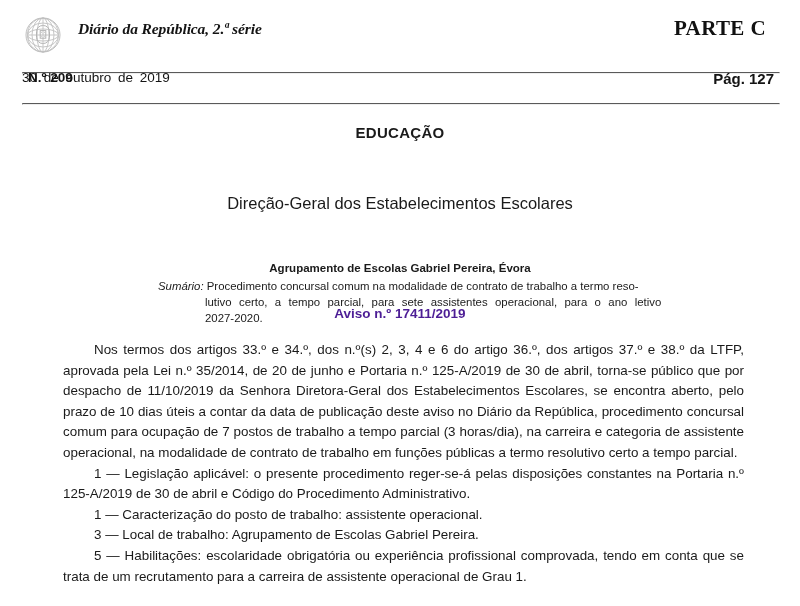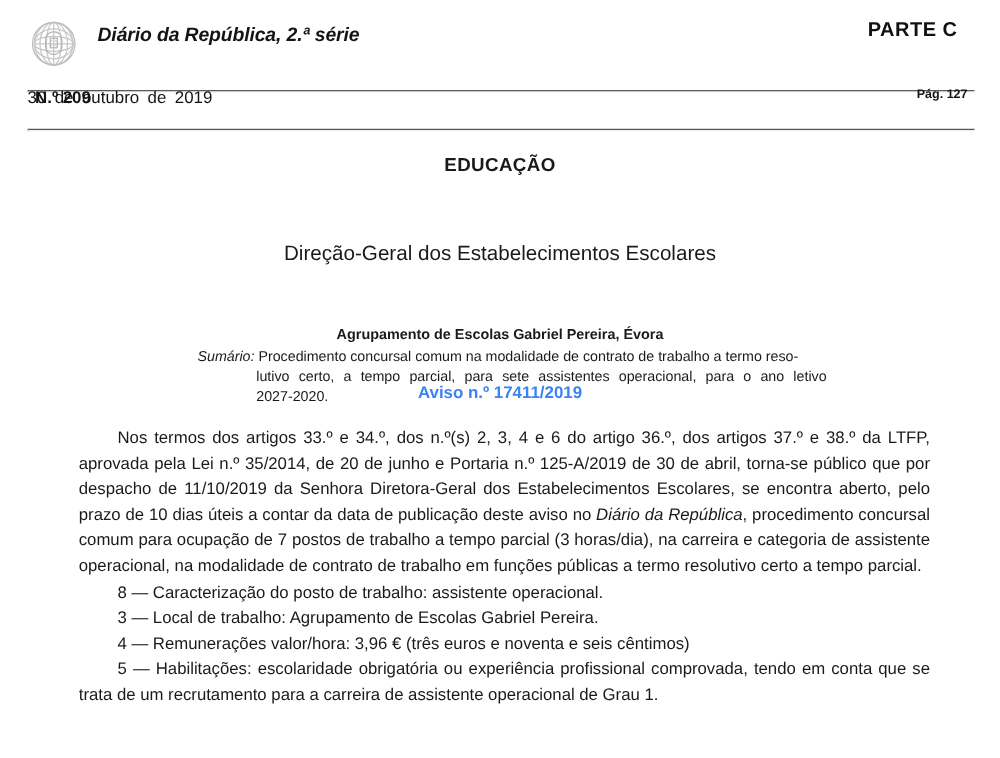--- a/index.html
+++ b/index.html
@@ -19,40 +19,41 @@
     overflow: hidden;
     background: #ffffff;
   }
 
   
   .masthead {
     position: absolute;
     left: 0; top: 0;
     width: 788px;
     height: 60px;
+    font-family: Liberation Serif, serif;
   }
   .emblem {
     position: absolute;
     left: 22px; top: 14px;
     width: 42px; height: 42px;
   }
   .masthead-title {
     position: absolute;
     left: 78px; top: 20px;
     font-size: 15.5px;
     font-weight: bold;
     font-style: italic;
     letter-spacing: -0.1px;
     color: #141414;
     white-space: nowrap;
   }
   .part-label {
     position: absolute;
     right: 22px; top: 16px;
-    font-size: 16px;
+    font-size: 21px;
     font-weight: bold;
     letter-spacing: 0.4px;
     color: #111111;
     white-space: nowrap;
   }
 
   
   .rule {
     position: absolute;
     left: 22px;
@@ -81,21 +82,21 @@
     position: absolute;
     left: 0; right: 0; top: 0;
     font-size: 13.5px;
     color: #141414;
     word-spacing: 3px;
     white-space: nowrap;
   }
   .issue-page {
     position: absolute;
     right: 4px; top: 0;
-    font-size: 10px;
+    font-size: 15px;
     font-weight: bold;
     color: #141414;
     white-space: nowrap;
   }
 
   
   .heading-area {
     position: absolute;
     left: 0; top: 108px;
     width: 800px;
@@ -123,21 +124,21 @@
     padding-top: 31px;
     line-height: 1.2;
     color: #1a1a1a;
   }
   .h-aviso {
     font-size: 13.5px;
     font-weight: bold;
     margin: 0;
     padding-top: 30px;
     line-height: 1.2;
-    color: #3b82f6;
+    color: #4c1d95;
   }
 
   
   .sumario {
     position: absolute;
     left: 158px; top: 278px;
     width: 506px;
     font-size: 11.4px;
     line-height: 16.2px;
     text-align: justify;
@@ -161,21 +162,21 @@
     font-size: 13.4px;
     line-height: 20.6px;
     color: #1a1a1a;
   }
   .body-text p {
     margin: 0;
     text-align: justify;
     text-justify: inter-word;
     text-indent: 31px;
   }
-  .body-text p .ital { font-style: italic; }
+  .body-text p .ital { }
   .body-text p.nowrapline {
     text-align: left;
   }
 </style>
 </head>
 <body>
 
 <div id="page">
 
   <div class="masthead">
@@ -233,24 +234,24 @@
       <span class="lbl">Sumário:</span><span> Procedimento concursal comum na modalidade de contrato de trabalho a termo reso-</span>
     </span>
     <span class="l2">lutivo certo, a tempo parcial, para sete assistentes operacional, para o ano letivo</span>
     <span class="l3">2027-2020.</span>
   </div>
 
   <div class="body-text">
 
     <p><span>Nos termos dos artigos 33.º e 34.º, dos n.º(s) 2, 3, 4 e 6 do artigo 36.º, dos artigos 37.º e 38.º da LTFP, aprovada pela Lei n.º 35/2014, de 20 de junho e Portaria n.º 125-A/2019 de 30 de abril, torna-se público que por despacho de 11/10/2019 da Senhora Diretora-Geral dos Estabelecimentos Escolares, se encontra aberto, pelo prazo de 10 dias úteis a contar da data de publicação deste aviso no </span><span class="ital">Diário da República</span><span>, procedimento concursal comum para ocupação de 7 postos de trabalho a tempo parcial (3 horas/dia), na carreira e categoria de assistente operacional, na modalidade de contrato de trabalho em funções públicas a termo resolutivo certo a tempo parcial.</span></p>
 
-
-    <p class="nowrapline">8 — Caracterização do posto de trabalho: assistente operacional.</p>
+    <p>1 — Legislação aplicável: o presente procedimento reger-se-á pelas disposições constantes na Portaria n.º 125-A/2019 de 30 de abril e Código do Procedimento Administrativo.</p>
+
+    <p class="nowrapline">1 — Caracterização do posto de trabalho: assistente operacional.</p>
 
     <p class="nowrapline">3 — Local de trabalho: Agrupamento de Escolas Gabriel Pereira.</p>
 
-    <p class="nowrapline">4 — Remunerações valor/hora: 3,96 € (três euros e noventa e seis cêntimos)</p>
 
     <p>5 — Habilitações: escolaridade obrigatória ou experiência profissional comprovada, tendo em conta que se trata de um recrutamento para a carreira de assistente operacional de Grau 1.</p>
 
   </div>
 
 </div>
 
 </body></html>

